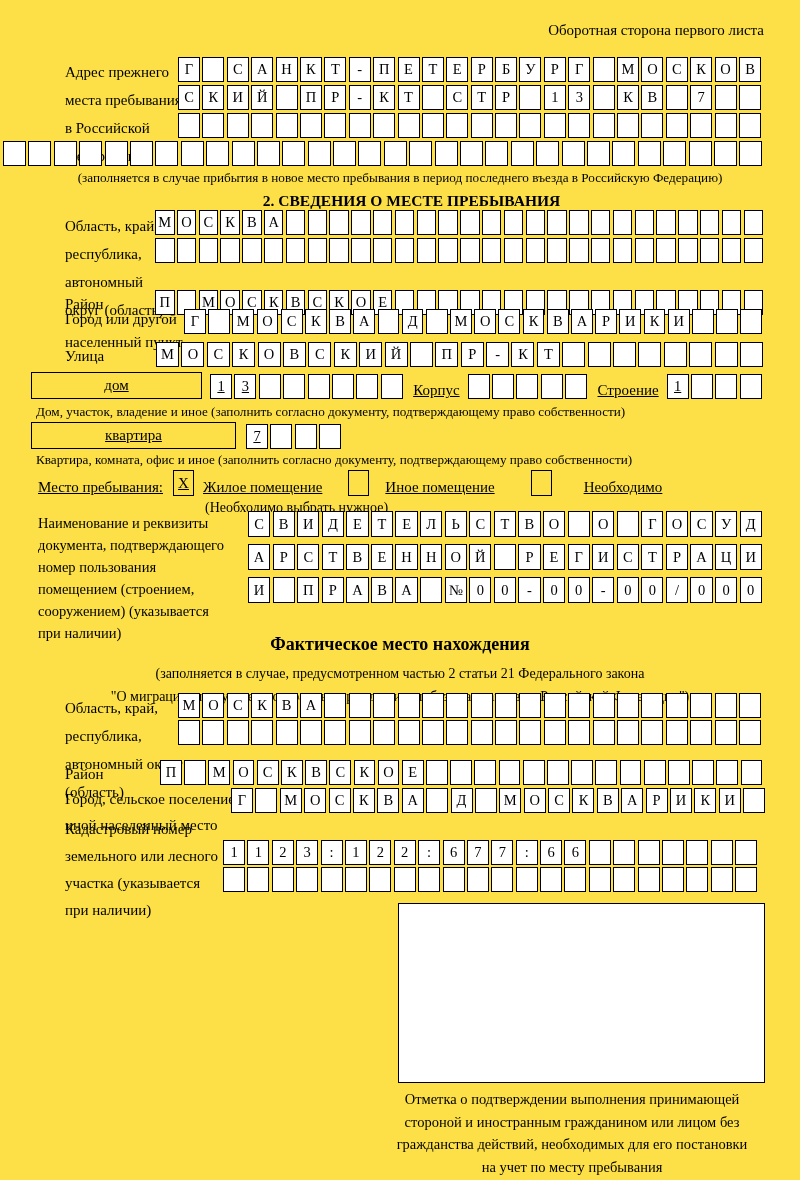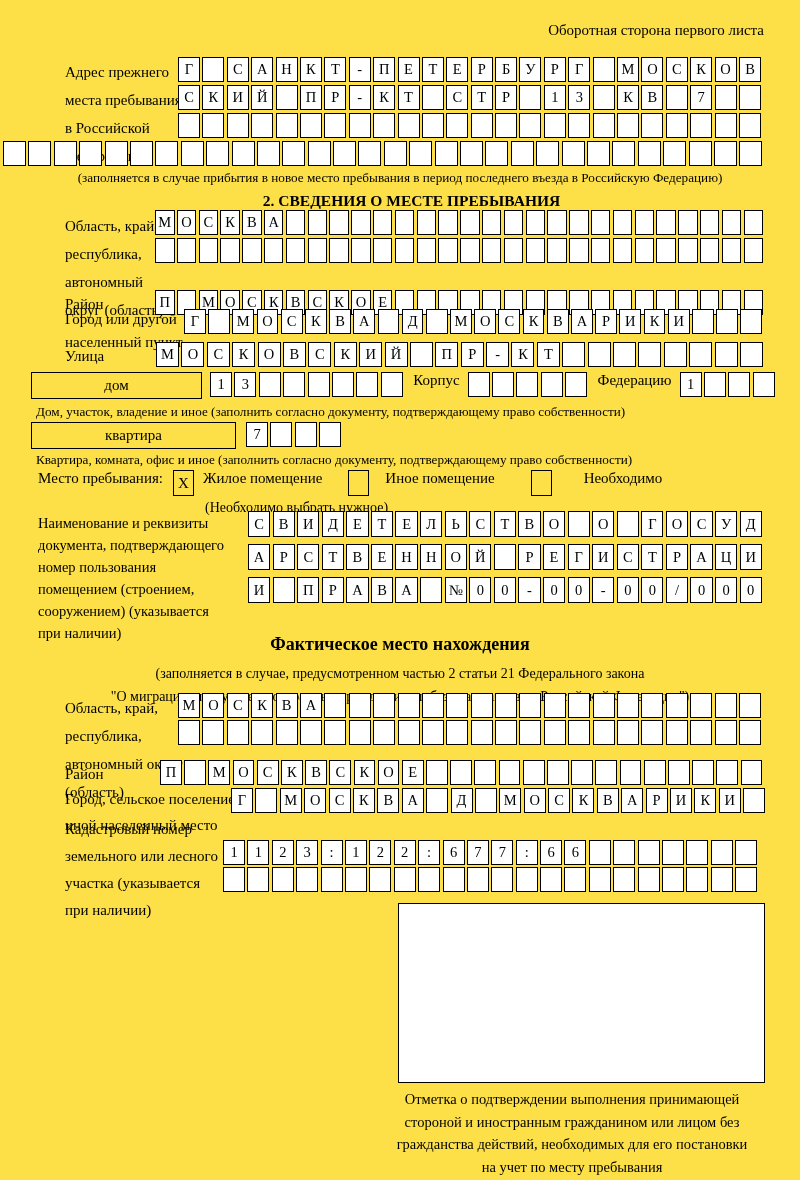--- a/index.html
+++ b/index.html
@@ -31,21 +31,21 @@
   .g-factreg .cell  { width:22px; }
   .g-factdist .cell { width:21.8px; }
   .g-factcity .cell { width:22px; }
   .g-cad .cell      { width:22px; }
   .g-factreg.cellrow, .g-cad.cellrow { margin-bottom:2px; }
 
   .labelbox {
     display:flex; align-items:center; justify-content:center;
     border:1.6px solid #000; height:27px; font-size:15px; flex:none;
   }
-  .inline-row { display:flex; align-items:flex-start; }
+  .inline-row { display:flex; align-items:flex-end;text-decoration:underline; }
   .inline-txt { font-size:15px; margin:0 8px; white-space:nowrap; }
   .caption { font-size:13.2px; }
   .mark {
     display:flex; align-items:center; justify-content:center;
     width:21px; height:26px; border:1.6px solid #000; font-size:15px; flex:none;
   }
   .stay-lbl { font-size:15px; white-space:nowrap; }
   .stamp-box { border:1.6px solid #000; width:367px; height:180px; background:#fff; }
   .note-lines { font-size:14.5px; line-height:22.5px; text-align:center; }
   .sub-note { font-size:14px; line-height:23px; }
@@ -352,21 +352,21 @@
         <span class="cell"></span>
       </div>
     <span class="inline-txt">Корпус</span>
     <div class="cells g-house">
         <span class="cell"></span>
         <span class="cell"></span>
         <span class="cell"></span>
         <span class="cell"></span>
         <span class="cell"></span>
       </div>
-    <span class="inline-txt">Федерацию</span>
+    <span class="inline-txt">Строение</span>
     <div class="cells g-house">
         <span class="cell">1</span>
         <span class="cell"></span>
         <span class="cell"></span>
         <span class="cell"></span>
       </div>
   </div>
   <div class="abs caption" style="left:36px; top:404px;">Дом, участок, владение и иное (заполнить согласно документу, подтверждающему право собственности)</div>
 
   <div class="abs inline-row" style="left:31px; top:422px;">

